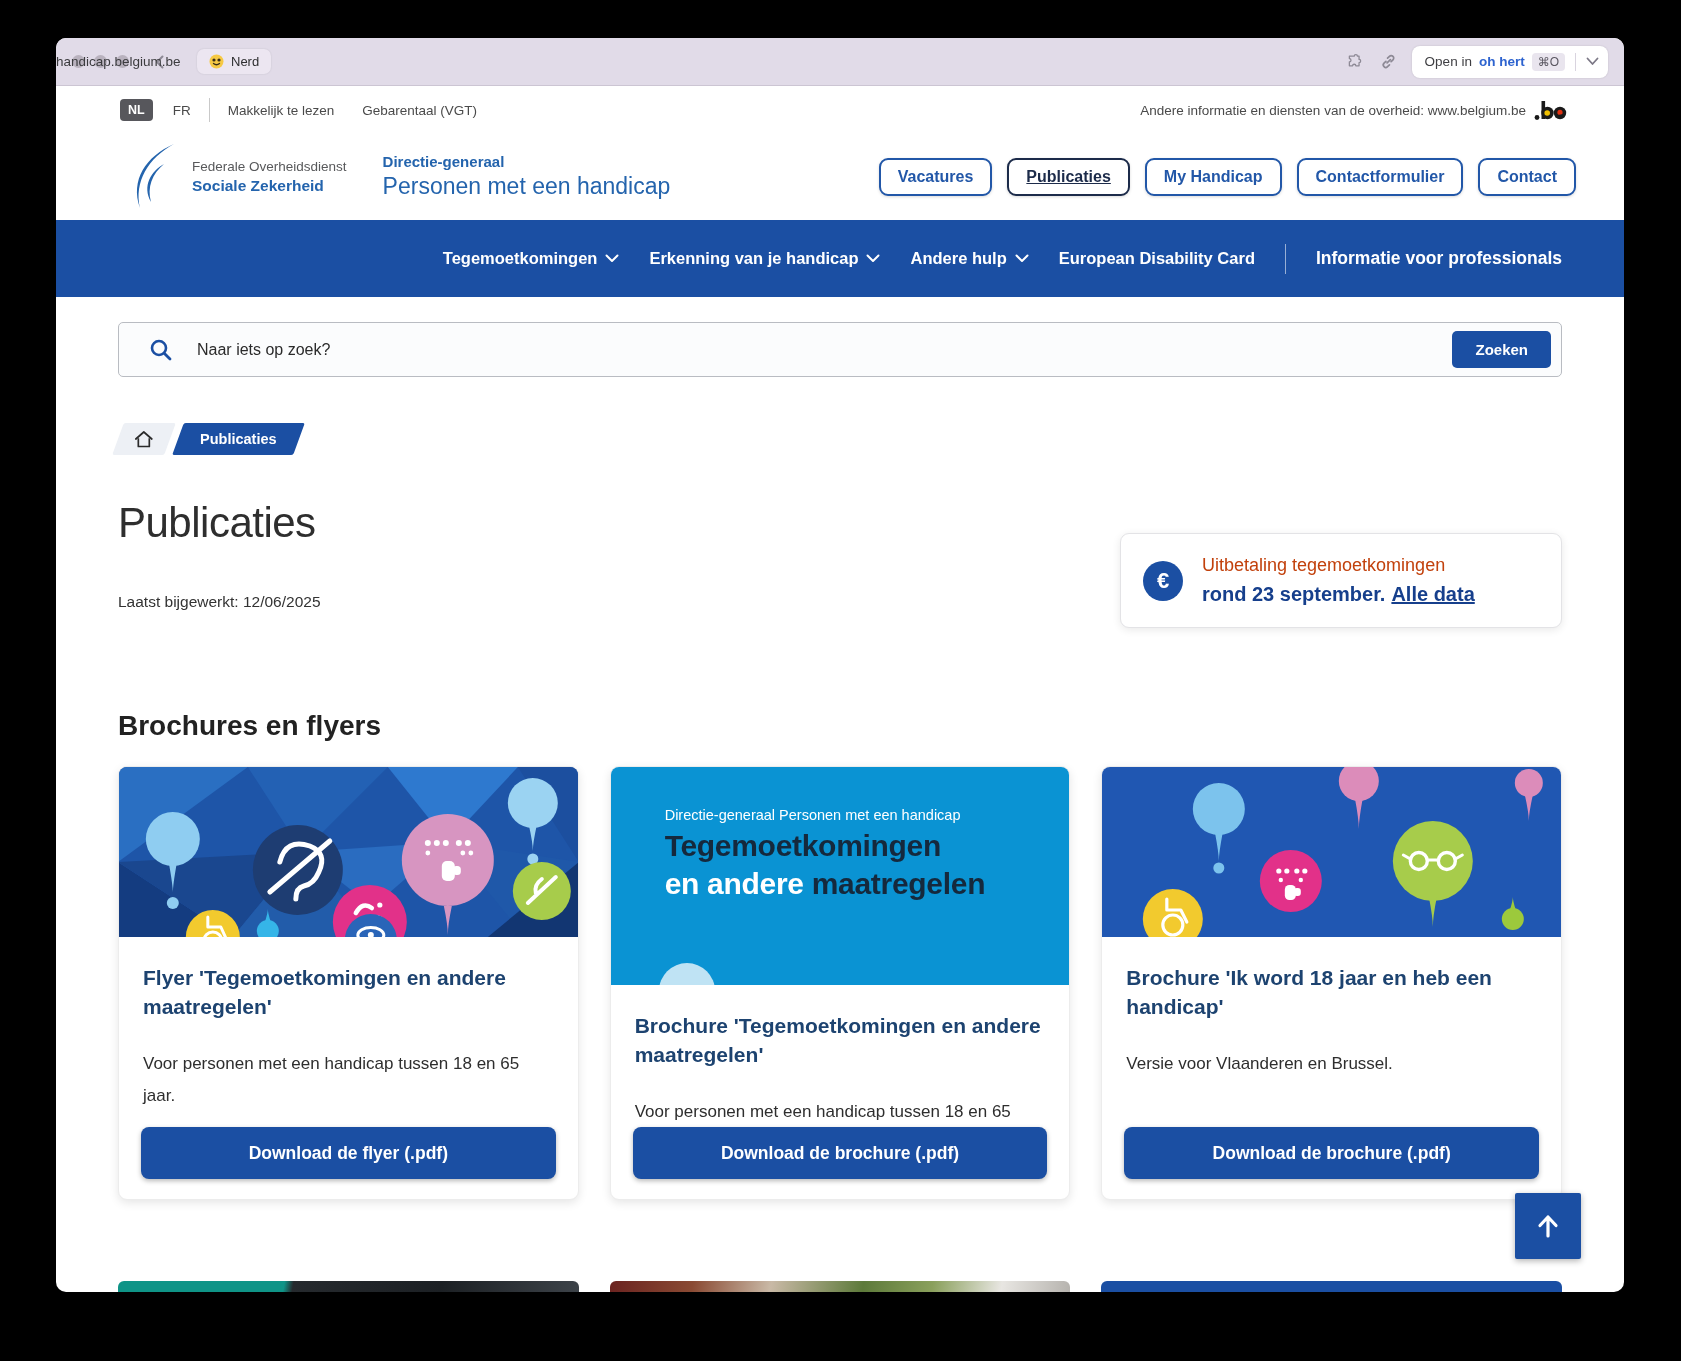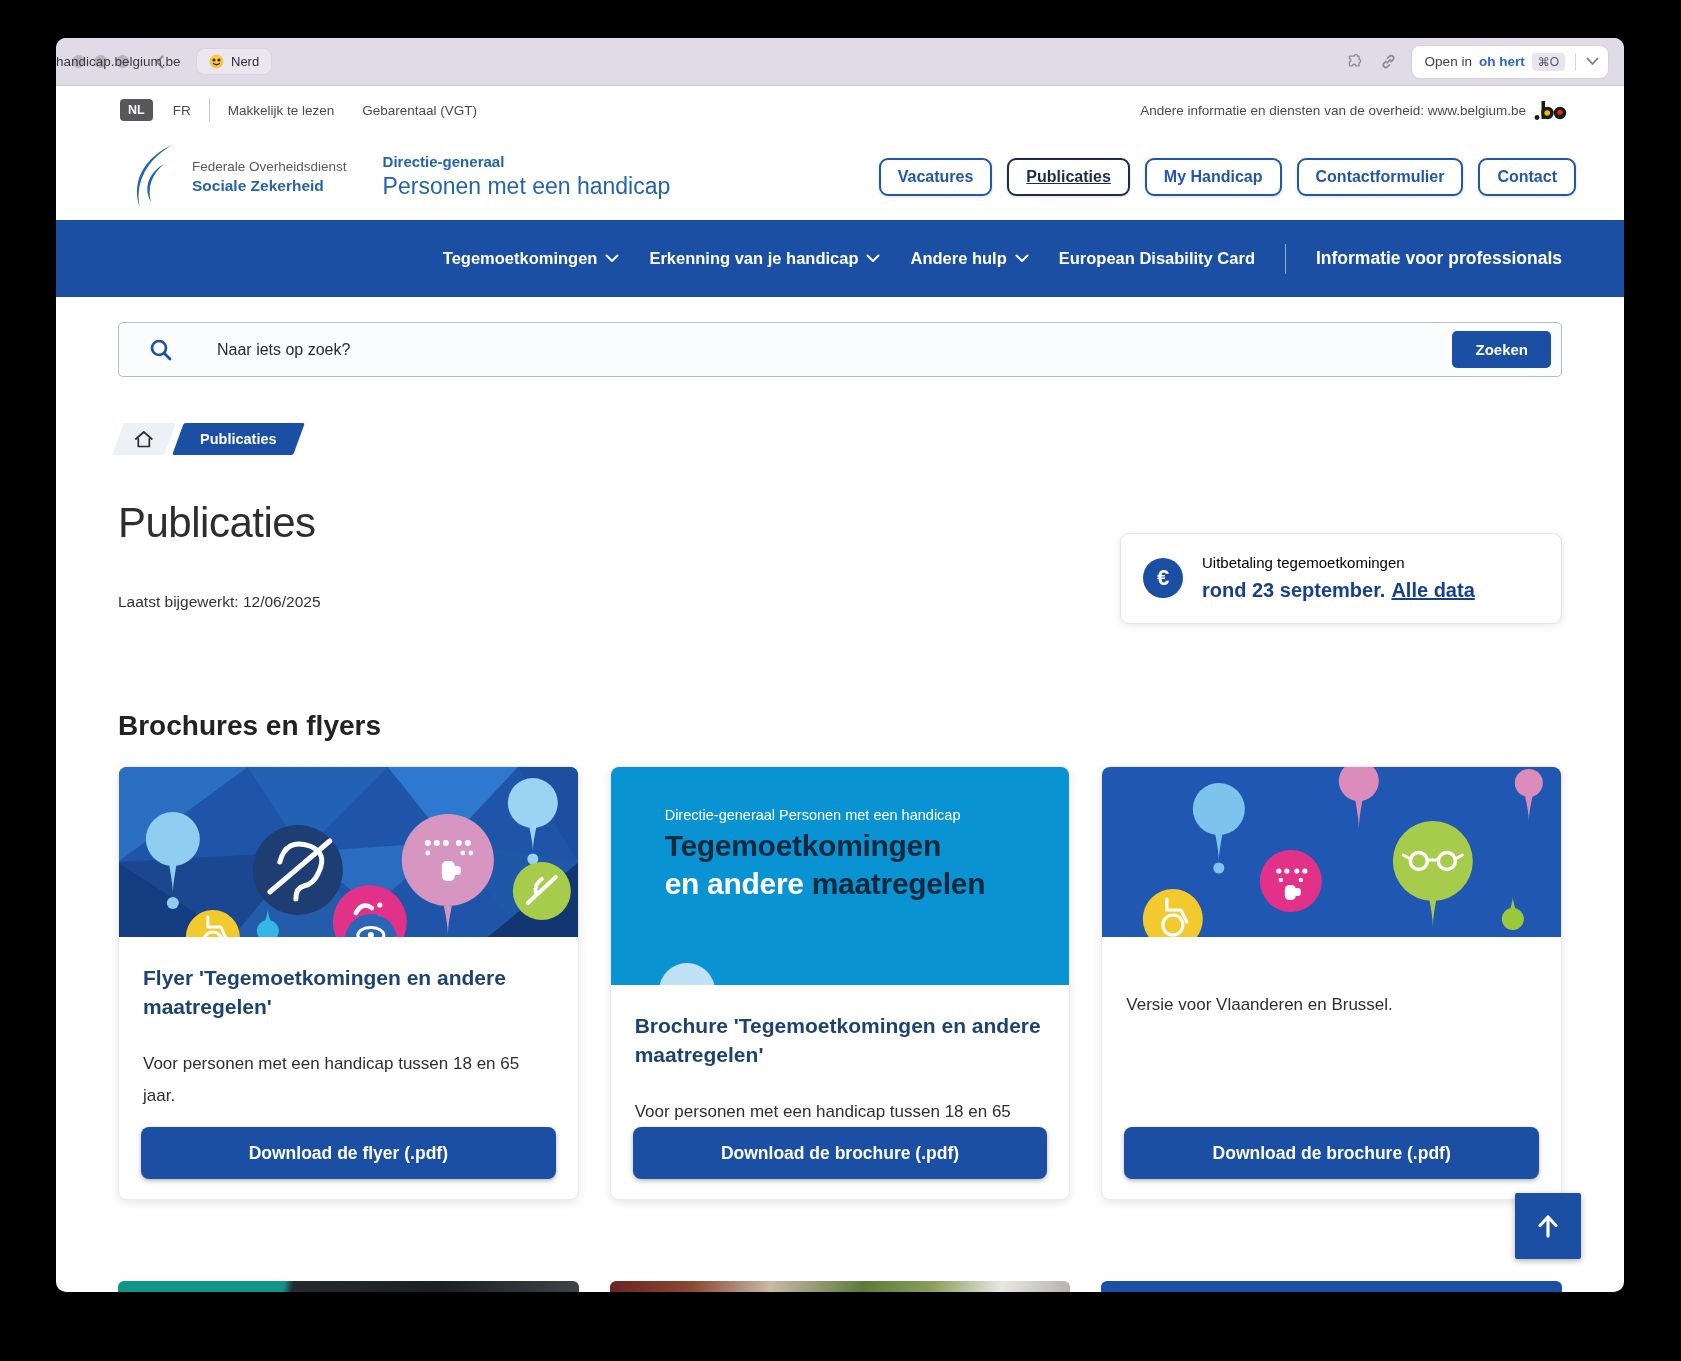--- a/index.html
+++ b/index.html
@@ -40,41 +40,41 @@
   .hbtn.active{border-color:#1c2b4a;color:#1c2b4a;text-decoration:underline;}
 
   
   .nav{height:77px;background:#1b4fa3;display:flex;align-items:center;justify-content:flex-end;padding-right:62px;gap:30px;color:#fff;}
   .nav-item{display:flex;align-items:center;gap:8px;font-size:16.5px;font-weight:700;cursor:pointer;white-space:nowrap;}
   .nav-div{width:1px;height:30px;background:rgba(255,255,255,.55);}
   .nav-sec{font-size:17.5px;font-weight:700;cursor:pointer;white-space:nowrap;}
 
   
   .search-wrap{padding:25px 62px 0;}
-  .search-box{position:relative;height:55px;border:1px solid #b9bcc2;border-radius:5px;background:#fbfcfd;display:flex;align-items:center;padding:0 10px 0 30px;box-sizing:border-box;gap:20px;}
+  .search-box{position:relative;height:55px;border:1px solid #b9bcc2;border-radius:5px;background:#fbfcfd;display:flex;align-items:center;padding:0 10px 0 30px;box-sizing:border-box;}
   .search-box input{flex:1;border:none;outline:none;background:transparent;font-size:16px;color:#2b2b2b;margin-left:22px;font-family:inherit;}
   .search-box input::placeholder{color:#2b2b2b;opacity:1;}
   .zoeken{background:#1b4fa3;color:#fff;border:none;border-radius:5px;font-size:15px;font-weight:700;padding:10px 23px;cursor:pointer;font-family:inherit;}
 
   
   .crumbs{margin:46px 62px 0;display:flex;align-items:center;gap:8px;}
   .chip{height:32px;transform:skewX(-20deg);border-radius:2px;display:flex;align-items:center;justify-content:center;}
   .chip-home{width:52px;background:#edf0f5;cursor:pointer;}
   .chip-page{background:#1b4fa3;padding:0 22px;}
   .chip > *{transform:skewX(20deg);}
   .chip-page span{color:#fff;font-weight:700;font-size:14.5px;}
 
   
   .page-head{padding:0 62px;position:relative;}
   .page-title{margin-top:44px;font-size:42px;font-weight:400;color:#2e2e2e;letter-spacing:-.5px;}
   .updated{margin-top:46px;font-size:15.5px;color:#333;}
   .notif{position:absolute;top:495px;right:62px;width:442px;box-sizing:border-box;background:#fff;border:1px solid #e3e3e6;border-radius:9px;box-shadow:0 2px 8px rgba(0,0,0,.09);padding:18px 22px;display:flex;align-items:center;gap:19px;}
   .notif{position:absolute;}
   .euro{width:40px;height:40px;border-radius:50%;background:#1b4fa3;color:#fff;display:flex;align-items:center;justify-content:center;font-size:22px;font-weight:700;flex:none;}
-  .notif-l1{font-size:15px;color:#000000;line-height:1.5;}
+  .notif-l1{font-size:18px;color:#c2410c;line-height:1.5;}
   .notif-l2{font-size:20px;font-weight:700;color:#163f8c;line-height:1.5;}
   .notif-link{text-decoration:underline;cursor:pointer;margin-left:6px;}
 
   
   .section-title{margin:99px 62px 0;font-size:28px;font-weight:700;color:#222;}
   .cards{margin:24px 62px 0;display:grid;grid-template-columns:repeat(3,1fr);gap:31px;}
   .card{position:relative;height:432px;background:#fff;border:1px solid #ececec;border-radius:9px;box-shadow:0 3px 10px rgba(0,0,0,.10);overflow:hidden;}
   .cover{height:170px;overflow:hidden;}
   .cover svg{display:block;width:100%;height:100%;}
   .card-body{padding:26px 24px 0;}
@@ -393,20 +393,21 @@
             <circle cx="428" cy="16" r="14" fill="#dc8cba"></circle>
             <path d="M424 28 Q428 46 428 54 Q428 46 432 28 Z" fill="#dc8cba"></path>
           </g>
           <g>
             <circle cx="412" cy="152" r="11" fill="#9cc93c"></circle>
             <path d="M409 143 Q412 134 412 130 Q412 134 415 143 Z" fill="#9cc93c"></path>
           </g>
         </svg>
       </div>
       <div class="card-body">
+        <div class="card-title">Brochure 'Ik word 18 jaar en heb een handicap'</div>
         <div class="card-desc">Versie voor Vlaanderen en Brussel.</div>
       </div>
       <button class="card-btn">Download de brochure (.pdf)</button>
     </div>
   </div>
 
   <button class="to-top">
     <svg width="34" height="34" viewBox="0 0 34 34">
       <path d="M17 27 V8 M17 8 L9 16.5 M17 8 L25 16.5" fill="none" stroke="#fff" stroke-width="3.2" stroke-linecap="round" stroke-linejoin="round"></path>
     </svg>

